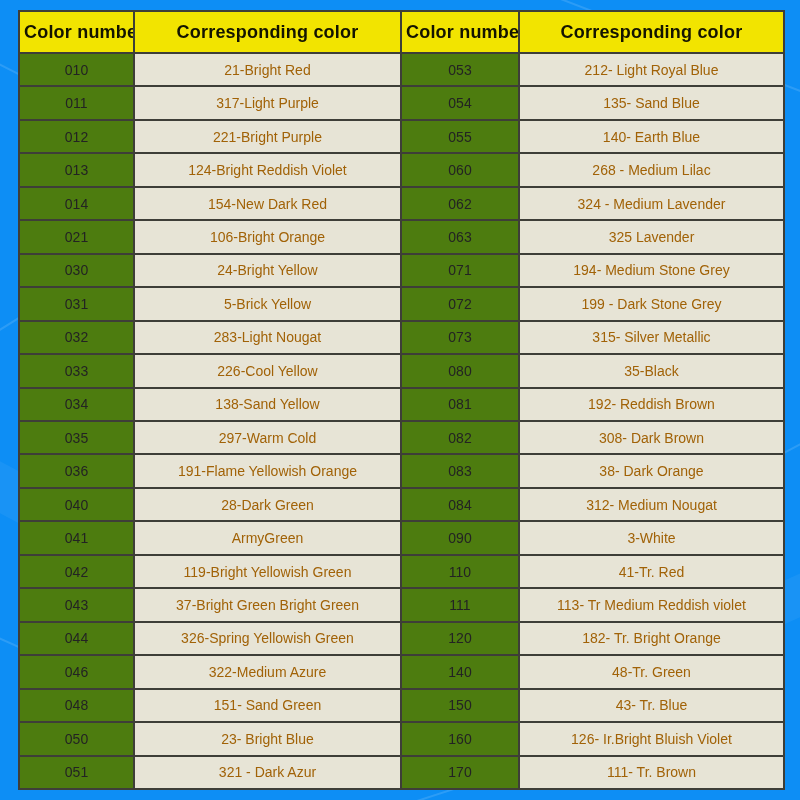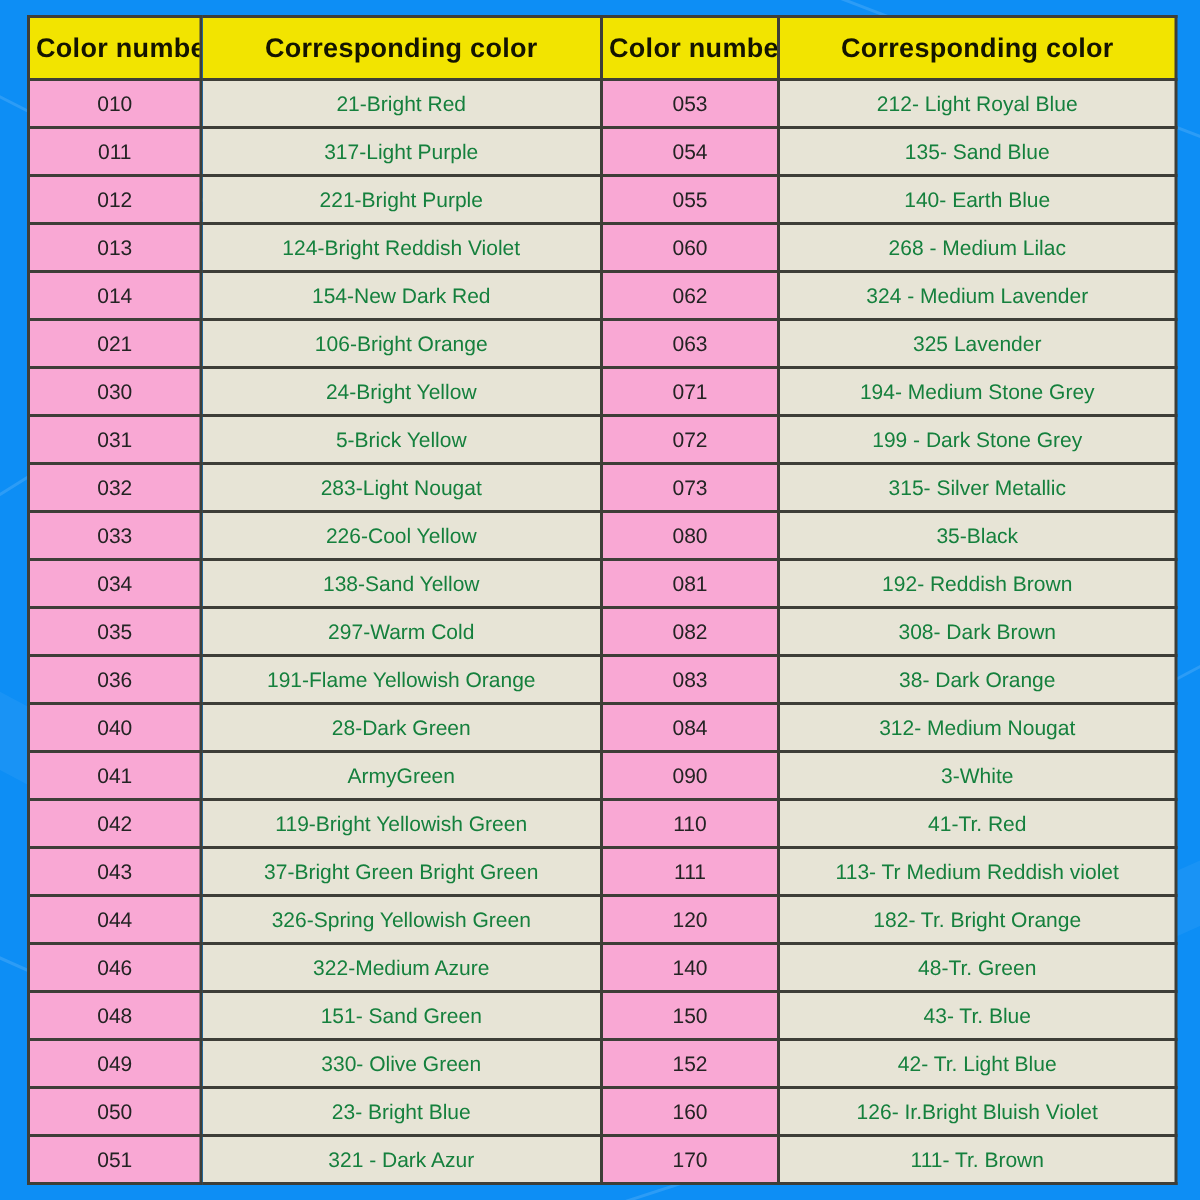--- a/index.html
+++ b/index.html
@@ -50,27 +50,27 @@
   }
   table.color-table th {
     background: #f2e400;
     color: #141400;
     font-size: 18px;
     font-weight: bold;
     height: 40px;
     letter-spacing: 0.2px;
   }
   td.num-cell {
-    background: #f9a8d4;
+    background: #4d7c0f;
     color: #232323;
     font-size: 14px;
   }
   td.name-cell {
     background: #e7e4d6;
-    color: #15803d;
+    color: #a16207;
     font-size: 14px;
   }
 </style>
 </head>
 <body>
 
 <div class="stage">
 
   <div class="ray" style="left:-60px; top:140px; width:420px; height:2px; transform:rotate(27deg);"></div>
   <div class="ray" style="left:-80px; top:260px; width:380px; height:2px; transform:rotate(-32deg);"></div>
@@ -211,26 +211,20 @@
           <td class="num-cell">140</td>
           <td class="name-cell">48-Tr. Green</td>
         </tr>
         <tr>
           <td class="num-cell">048</td>
           <td class="name-cell">151- Sand Green</td>
           <td class="num-cell">150</td>
           <td class="name-cell">43- Tr. Blue</td>
         </tr>
         <tr>
-          <td class="num-cell">049</td>
-          <td class="name-cell">330- Olive Green</td>
-          <td class="num-cell">152</td>
-          <td class="name-cell">42- Tr. Light Blue</td>
-        </tr>
-        <tr>
           <td class="num-cell">050</td>
           <td class="name-cell">23- Bright Blue</td>
           <td class="num-cell">160</td>
           <td class="name-cell">126- Ir.Bright Bluish Violet</td>
         </tr>
         <tr>
           <td class="num-cell">051</td>
           <td class="name-cell">321 - Dark Azur</td>
           <td class="num-cell">170</td>
           <td class="name-cell">111- Tr. Brown</td>

